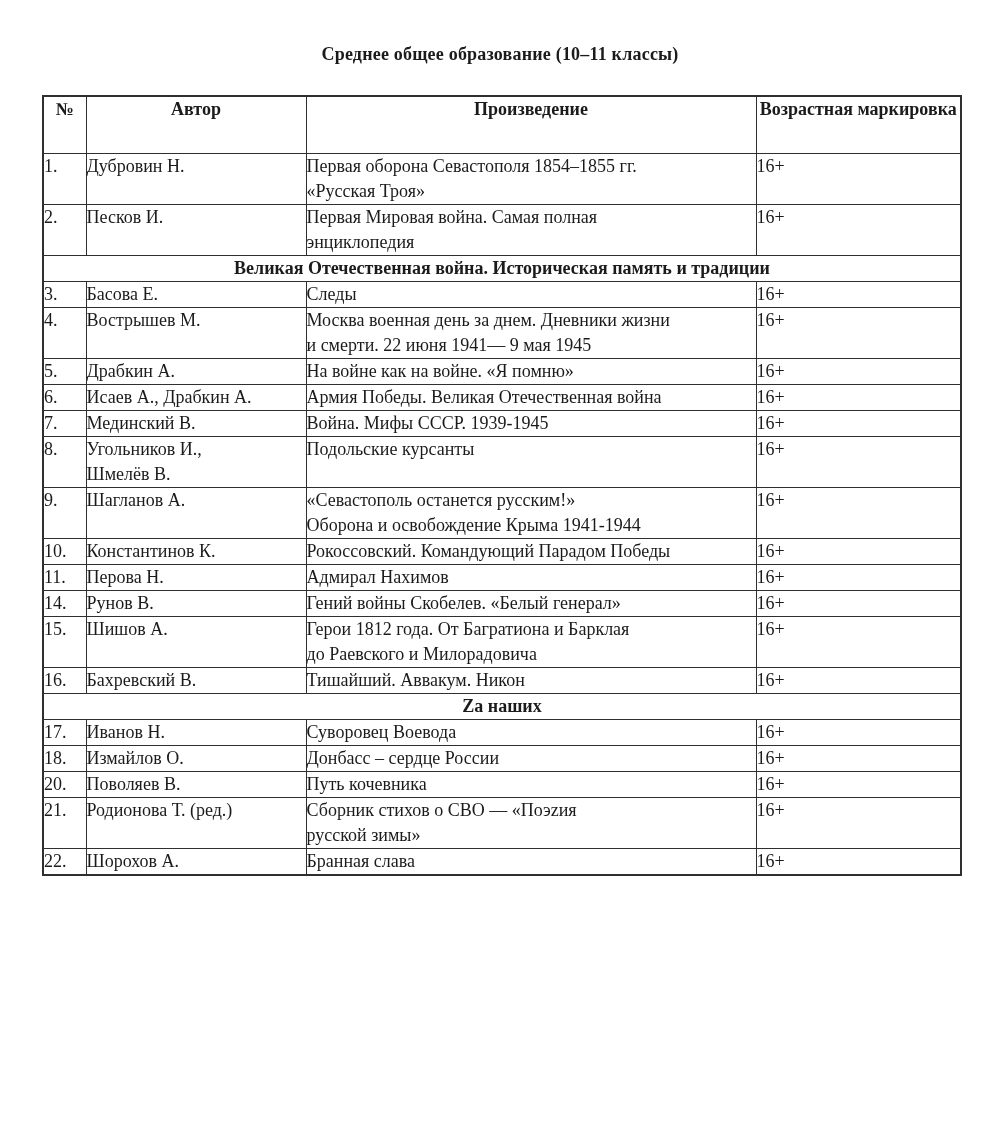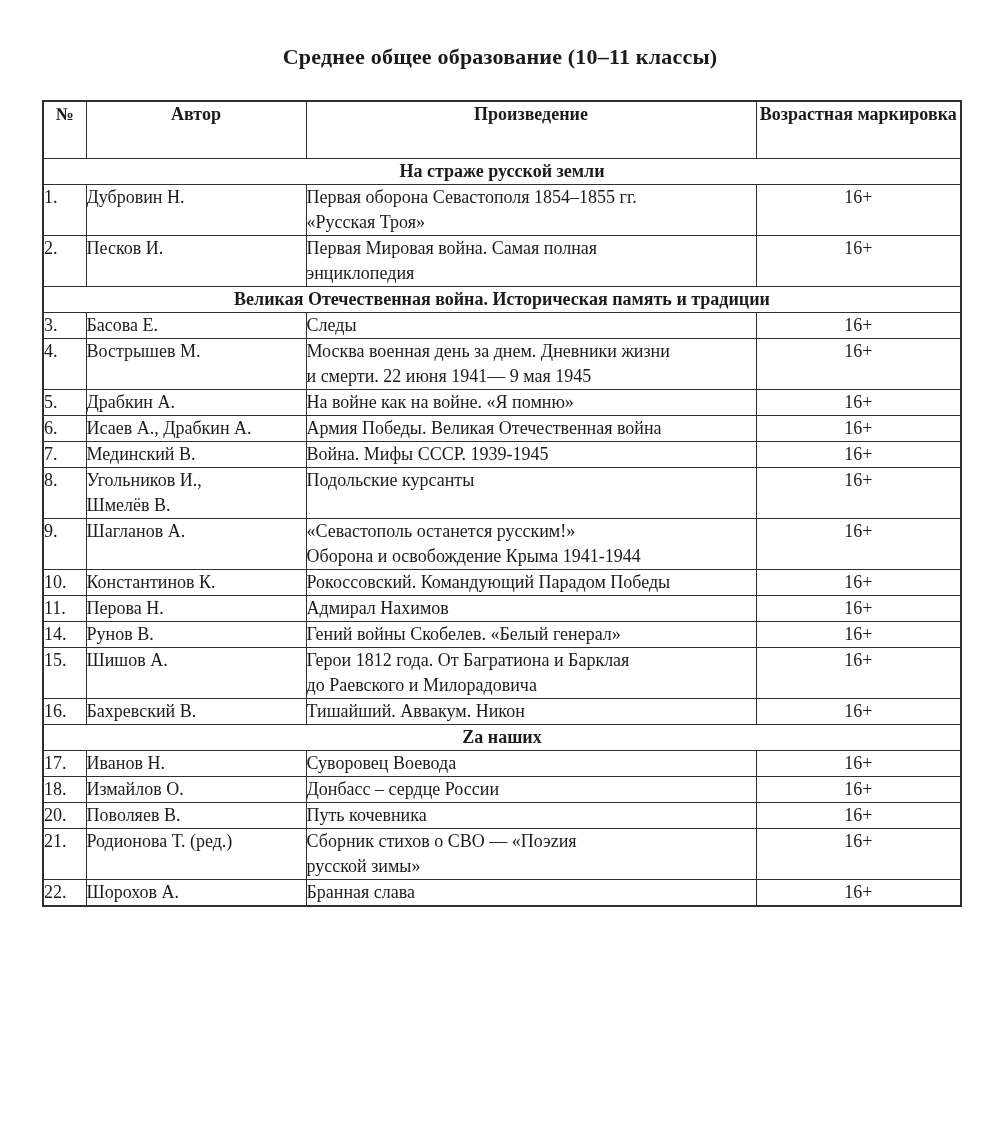--- a/index.html
+++ b/index.html
@@ -12,21 +12,21 @@
   .page {
     width: 1000px;
     height: 1125px;
     background: #ffffff;
     padding-top: 44px;
     overflow: hidden;
   }
   .doc-title {
     text-align: center;
     font-weight: bold;
-    font-size: 22px;
+    font-size: 18px;
     letter-spacing: 0.2px;
     margin: 0 0 30px 0;
   }
   table.booklist {
     border-collapse: collapse;
     table-layout: fixed;
     margin-left: 42px;
     width: 918px;
     border: 2px solid #2f2f2f;
   }
@@ -61,21 +61,20 @@
     padding-left: 6px;
     padding-right: 2px;
   }
   td.cell-author, td.cell-work {
     padding-left: 8px;
     padding-right: 6px;
     white-space: pre-line;
     margin-top: 48px;
   }
   td.cell-age {
-    text-align: center;
   }
 </style>
 </head>
 <body>
 
 <div class="page">
 
   <h1 class="doc-title">Среднее общее образование (10–11 классы)</h1>
 
   <table class="booklist">
@@ -88,23 +87,20 @@
     <thead>
       <tr>
         <th class="hdr">№</th>
         <th class="hdr">Автор</th>
         <th class="hdr">Произведение</th>
         <th class="hdr">Возрастная маркировка</th>
       </tr>
     </thead>
     <tbody id="table-body">
 
-    <tr>
-          <td colspan="4" class="section-title">На страже русской земли</td>
-        </tr>
         <tr>
           <td class="cell-num">1.</td>
           <td class="cell-author">Дубровин Н.</td>
           <td class="cell-work">Первая оборона Севастополя 1854–1855 гг.
 «Русская Троя»</td>
           <td class="cell-age">16+</td>
         </tr>
         <tr>
           <td class="cell-num">2.</td>
           <td class="cell-author">Песков И.</td>

